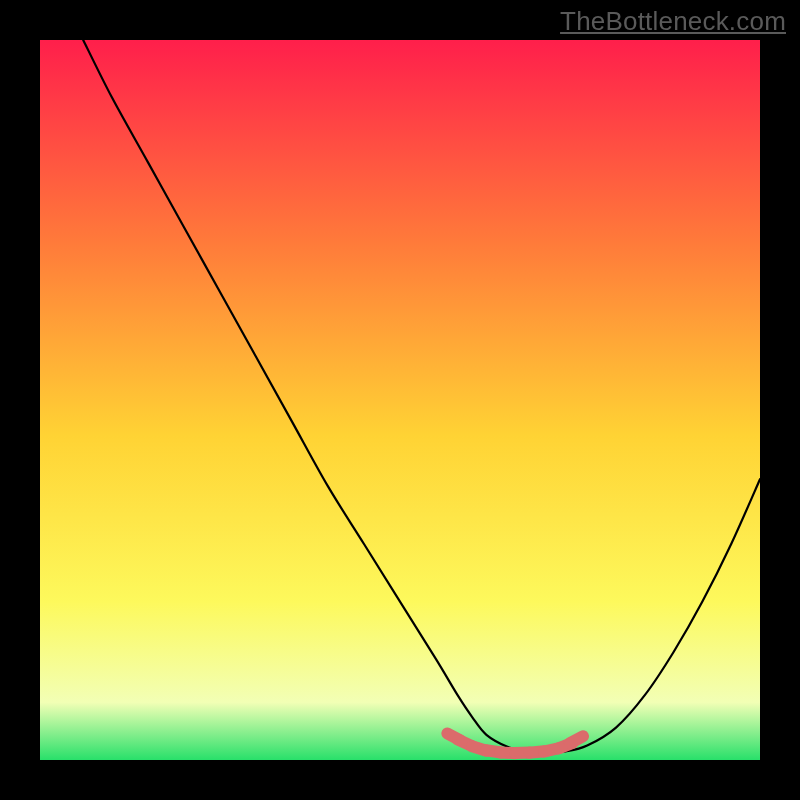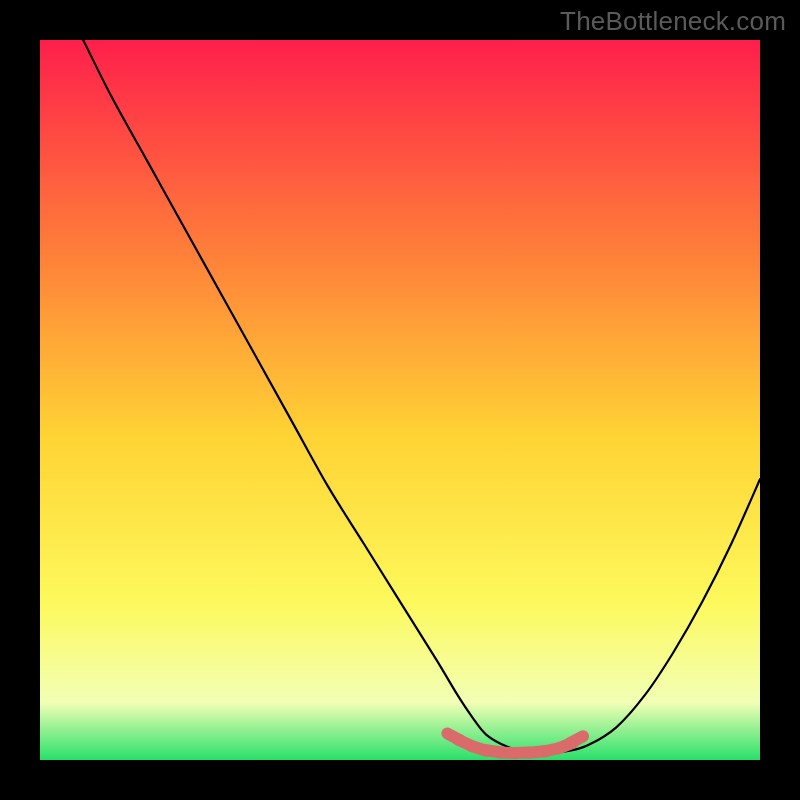--- a/index.html
+++ b/index.html
@@ -13,20 +13,21 @@
   .watermark {
     position: absolute;
     top: 6px;
     right: 14px;
     font-family: Arial, Helvetica, sans-serif;
     font-size: 26px;
     color: #5a5a5a;
     font-weight: 400;
     letter-spacing: 0.2px;
     z-index: 10;
+    text-decoration: underline;
   }
   .plot {
     position: absolute;
     left: 40px;
     top: 40px;
     width: 720px;
     height: 720px;
   }
   svg { display: block; }
 </style>

